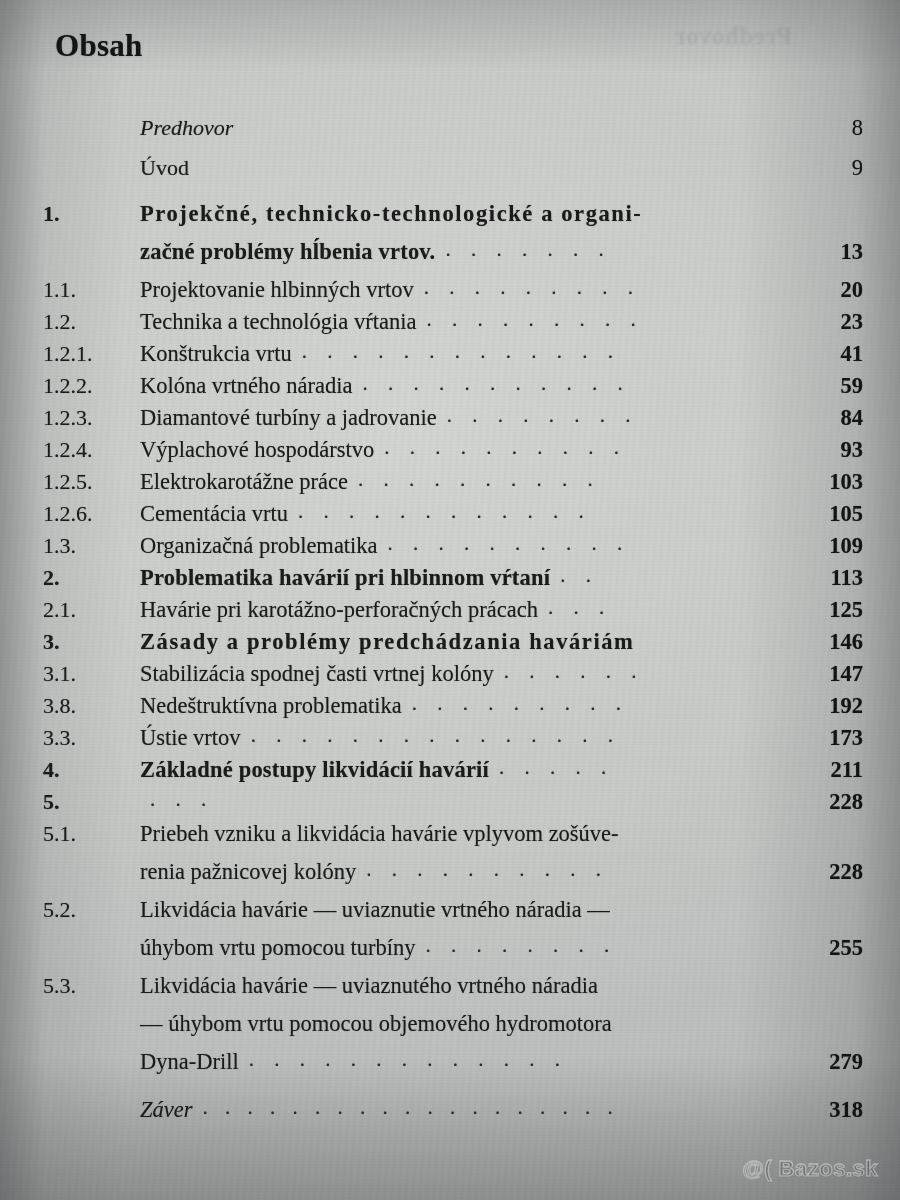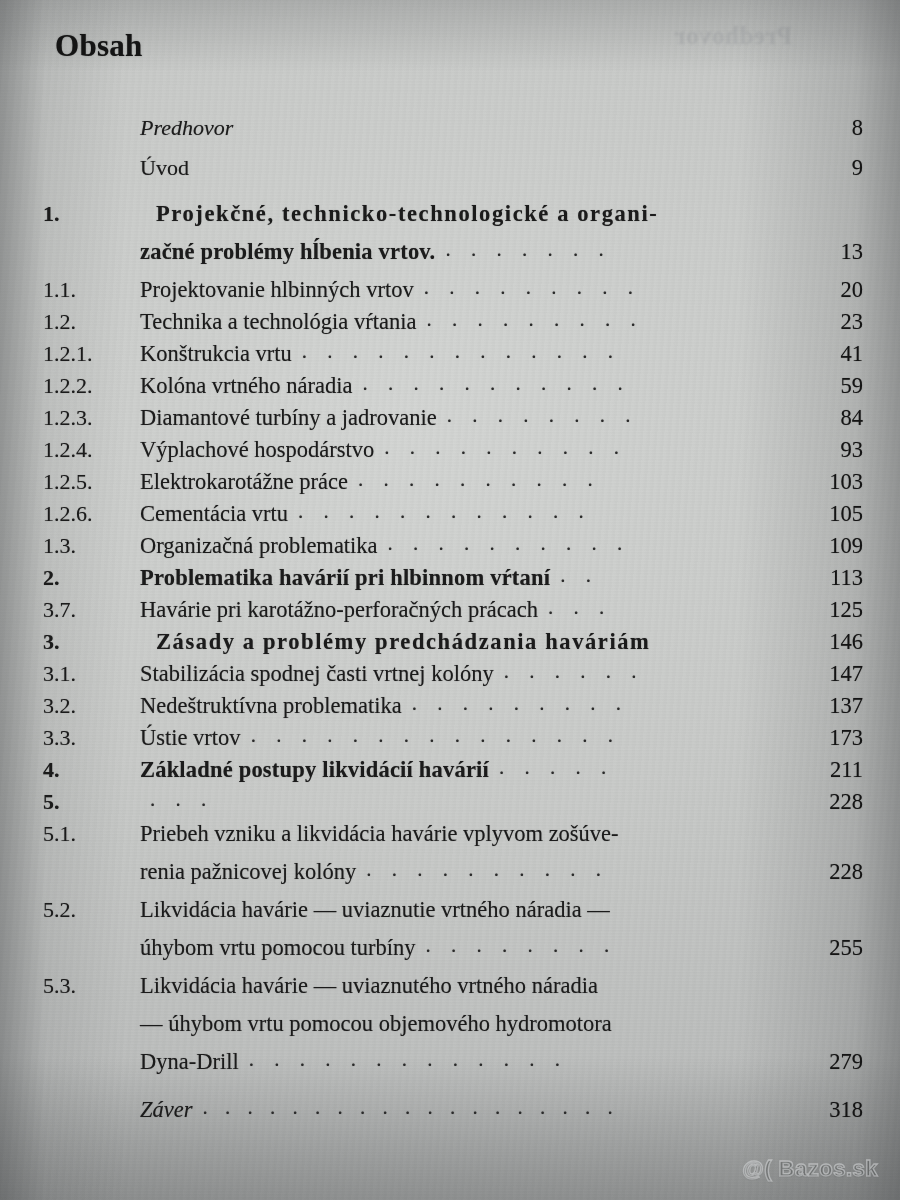--- a/index.html
+++ b/index.html
@@ -108,21 +108,21 @@
     font-size: 22px;
   }
   .num.bold { font-weight: bold; }
 
   .title {
     flex: 0 1 auto;
     white-space: nowrap;
   }
   .title.bold { font-weight: bold; letter-spacing: .2px; }
   .title.ital { font-style: italic; }
-  .title.wide { letter-spacing: 1.6px; margin-left: 16px; }
+  .title.wide { letter-spacing: 1.6px; }
 
   .leader {
     flex: 1 1 auto;
     margin: 0 6px 0 10px;
     position: relative;
     bottom: 3px;
     overflow: hidden;
     white-space: nowrap;
     color: #2a2a2a;
     letter-spacing: 7.5px;
@@ -132,21 +132,21 @@
   .leader.tight { letter-spacing: 6px; }
   .leader.none { visibility: hidden; }
 
   .pg {
     width: 62px;
     flex: 0 0 62px;
     text-align: right;
     font-size: 22.5px;
     color: #141414;
   }
-  .pg.bold { font-weight: normal; }
+  .pg.bold { font-weight: bold; }
   .pg.blank { visibility: hidden; }
 
   
   .row.front .num { width: 97px; flex: 0 0 97px; }
   .row.front .title { font-size: 22px; }
 
   .zaver { margin-top: 10px; }
 
   .watermark {
     position: absolute;
@@ -270,45 +270,45 @@
       </div>
 
       <div class="row">
         <span class="num bold">2.</span>
         <span class="title bold">Problematika havárií pri hlbinnom vŕtaní</span>
         <span class="leader">. .</span>
         <span class="pg bold">113</span>
       </div>
 
       <div class="row">
-        <span class="num">3.7.</span>
+        <span class="num">2.1.</span>
         <span class="title">Havárie pri karotážno-perforačných prácach</span>
         <span class="leader">. . .</span>
         <span class="pg bold">125</span>
       </div>
 
       <div class="row">
         <span class="num bold">3.</span>
         <span class="title bold wide">Zásady a problémy predchádzania haváriám</span>
         <span class="leader none"></span>
         <span class="pg bold">146</span>
       </div>
 
       <div class="row">
         <span class="num">3.1.</span>
         <span class="title">Stabilizácia spodnej časti vrtnej kolóny</span>
         <span class="leader">. . . . . .</span>
         <span class="pg bold">147</span>
       </div>
 
       <div class="row">
-        <span class="num">3.2.</span>
+        <span class="num">3.8.</span>
         <span class="title">Nedeštruktívna problematika</span>
         <span class="leader">. . . . . . . . .</span>
-        <span class="pg bold">137</span>
+        <span class="pg bold">192</span>
       </div>
 
       <div class="row">
         <span class="num">3.3.</span>
         <span class="title">Ústie vrtov</span>
         <span class="leader">. . . . . . . . . . . . . . .</span>
         <span class="pg bold">173</span>
       </div>
 
       <div class="row">

